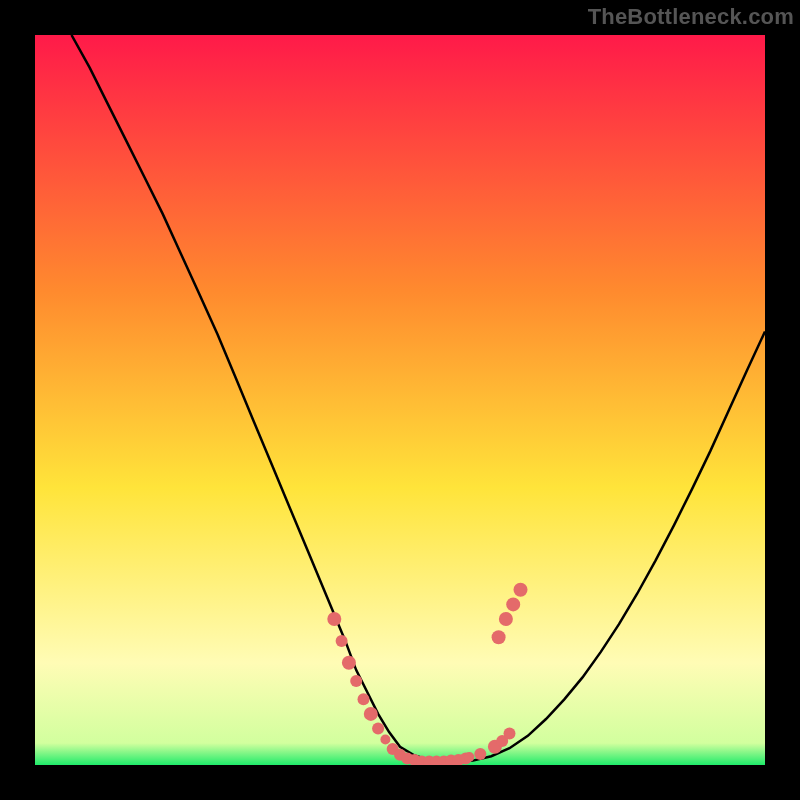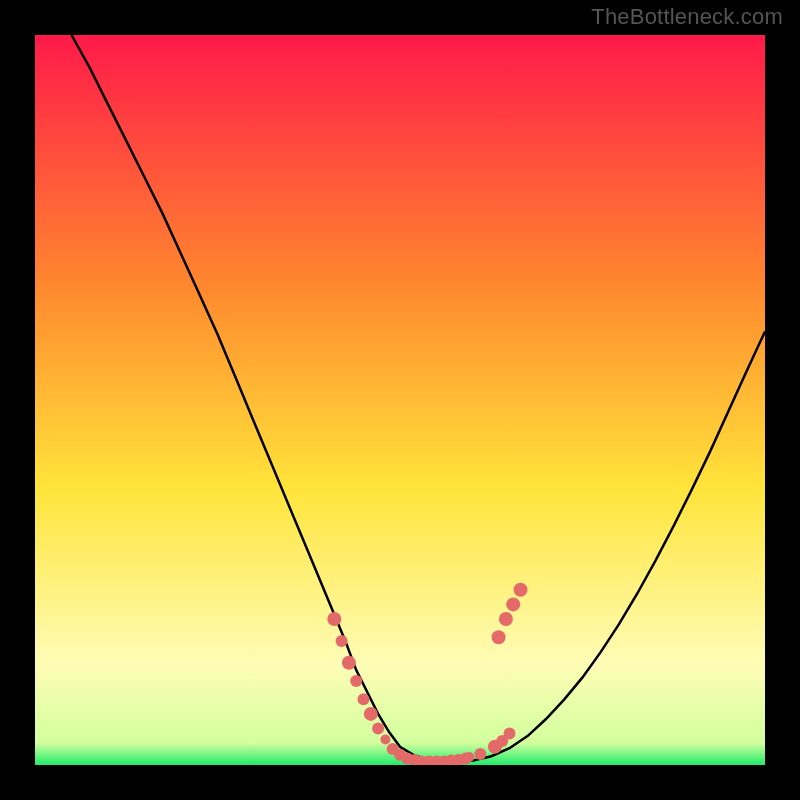--- a/index.html
+++ b/index.html
@@ -19,25 +19,25 @@
   }
   .plot-area {
     position: absolute;
     left: 35px;
     top: 35px;
     width: 730px;
     height: 730px;
   }
   .watermark {
     position: absolute;
-    right: 17px;
+    right: 6px;
     top: 4px;
     color: #555;
     font-size: 22px;
-    font-weight: 400;
+    font-weight: 700;
     letter-spacing: 0.2px;
     z-index: 10;
   }
   svg { display: block; }
 </style>
 </head>
 <body>
 
 <div class="outer">
   <div class="watermark">TheBottleneck.com</div>

